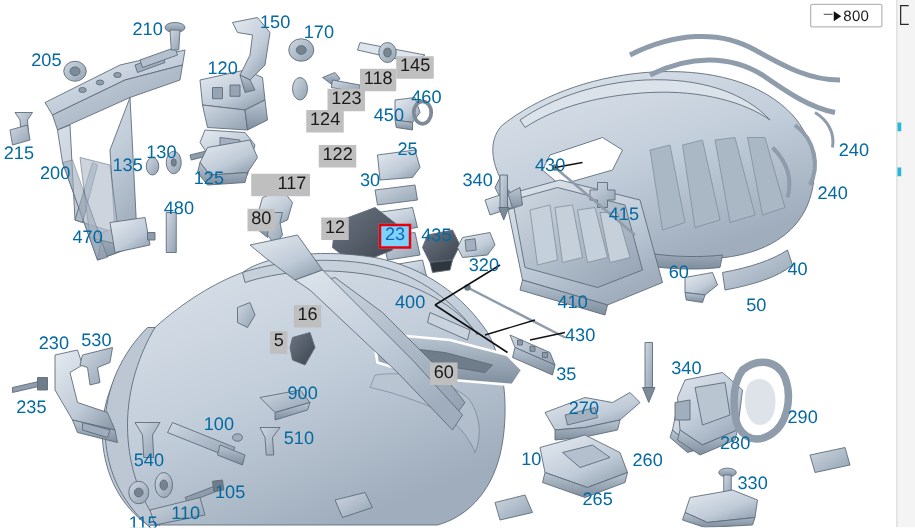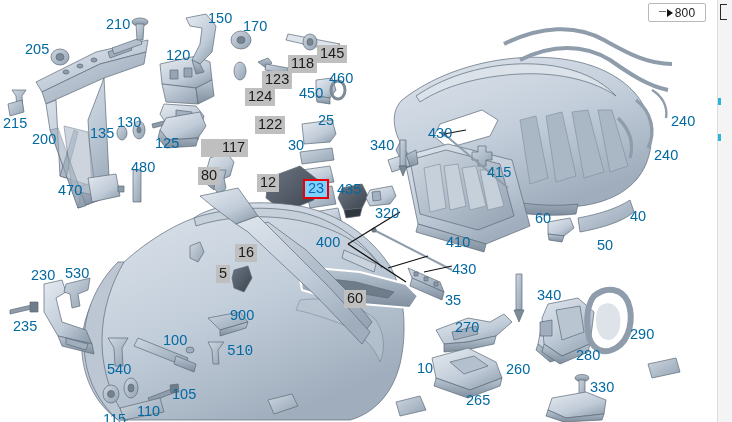--- a/index.html
+++ b/index.html
@@ -526,21 +526,21 @@
     <div class="label boxed" style="left: 216px; top: 265px;">5</div>
     <div class="label boxed" style="left: 344px; top: 290px;">60</div>
     <div class="label" style="left: 445px; top: 293px;">35</div>
     <div class="label" style="left: 537px; top: 288px;">340</div>
     <div class="label" style="left: 13px; top: 319px;">235</div>
     <div class="label" style="left: 230px; top: 308px;">900</div>
     <div class="label" style="left: 455px; top: 320px;">270</div>
     <div class="label" style="left: 630px; top: 327px;">290</div>
     <div class="label" style="left: 163px; top: 333px;">100</div>
     <div class="label" style="left: 576px; top: 348px;">280</div>
-    <div class="label" style="left: 227px; top: 344px; font-family: Liberation Mono, monospace;">510</div>
+    <div class="label" style="left: 227px; top: 344px;">510</div>
     <div class="label" style="left: 417px; top: 361px;">10</div>
     <div class="label" style="left: 506px; top: 362px;">260</div>
     <div class="label" style="left: 107px; top: 362px;">540</div>
     <div class="label" style="left: 590px; top: 380px;">330</div>
     <div class="label" style="left: 172px; top: 387px;">105</div>
     <div class="label" style="left: 466px; top: 393px;">265</div>
     <div class="label" style="left: 137px; top: 404px;">110</div>
     <div class="label" style="left: 103px; top: 412px;">115</div>
   </div>
 

